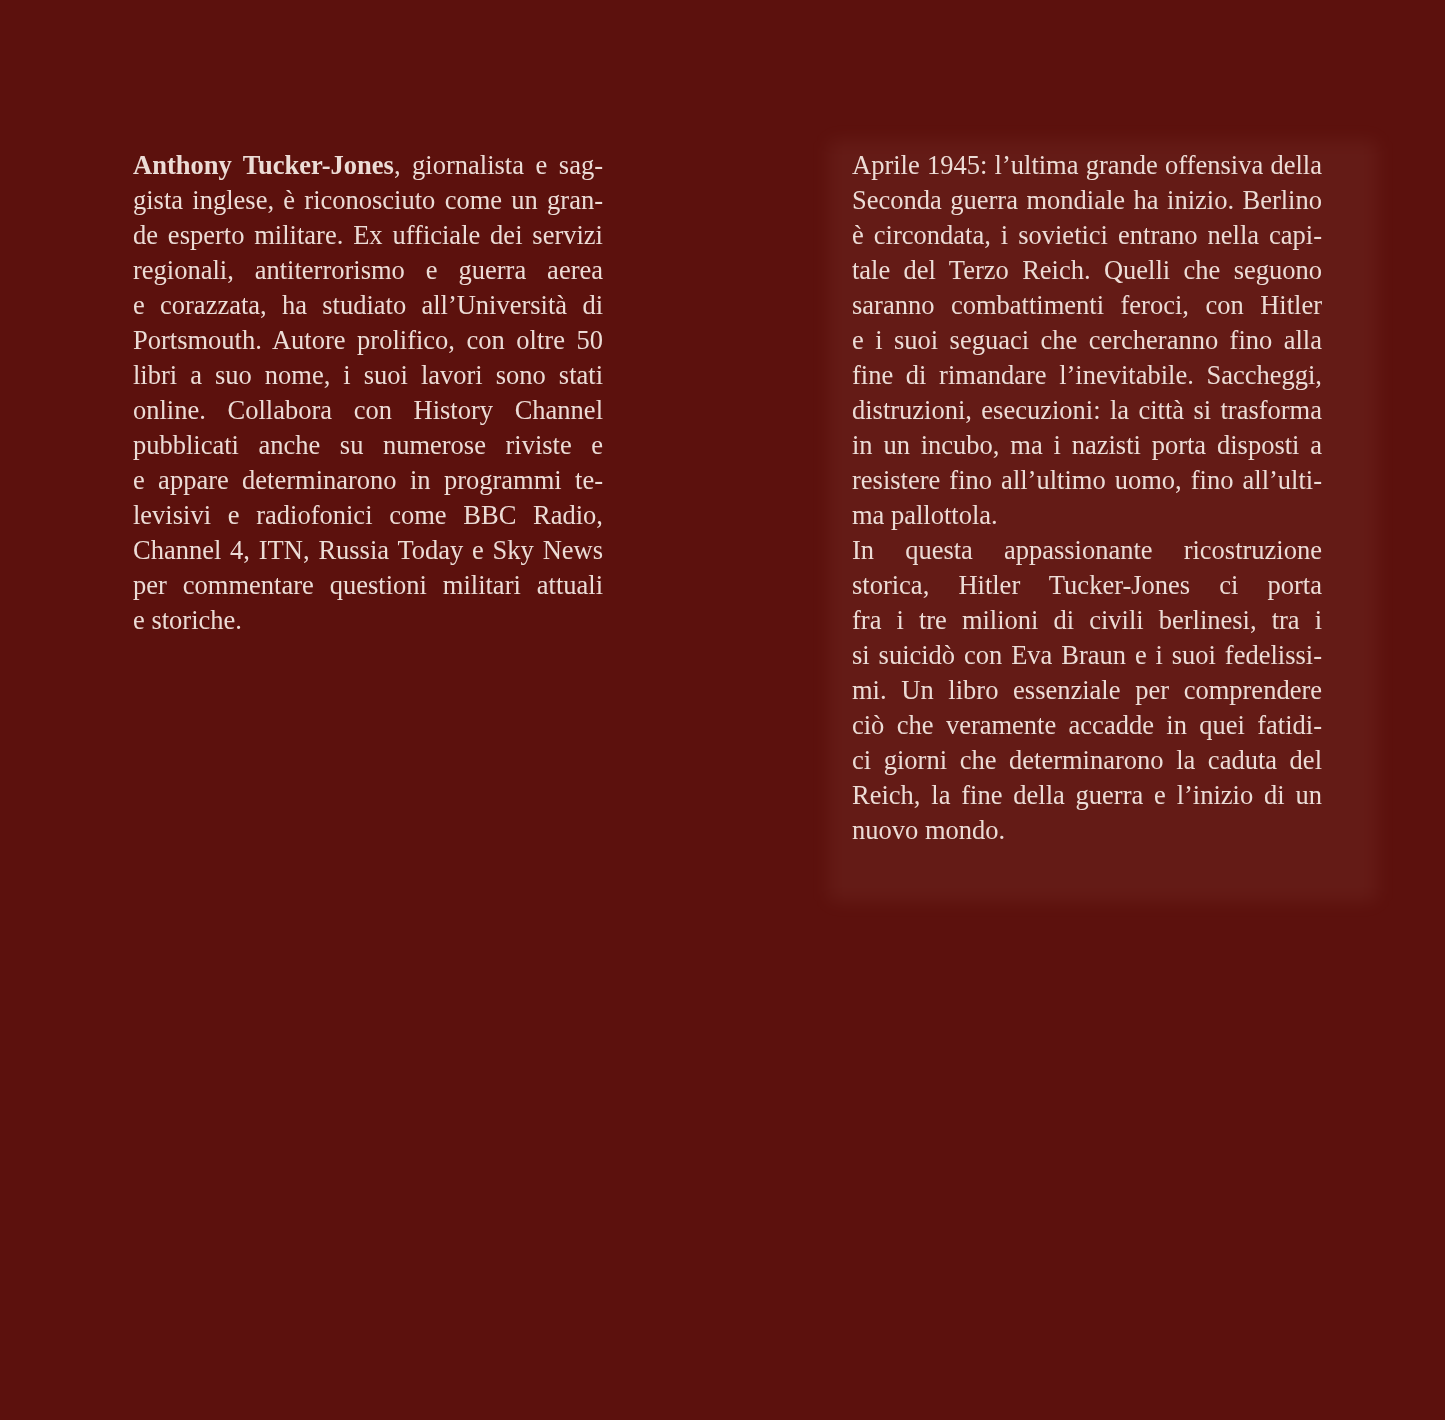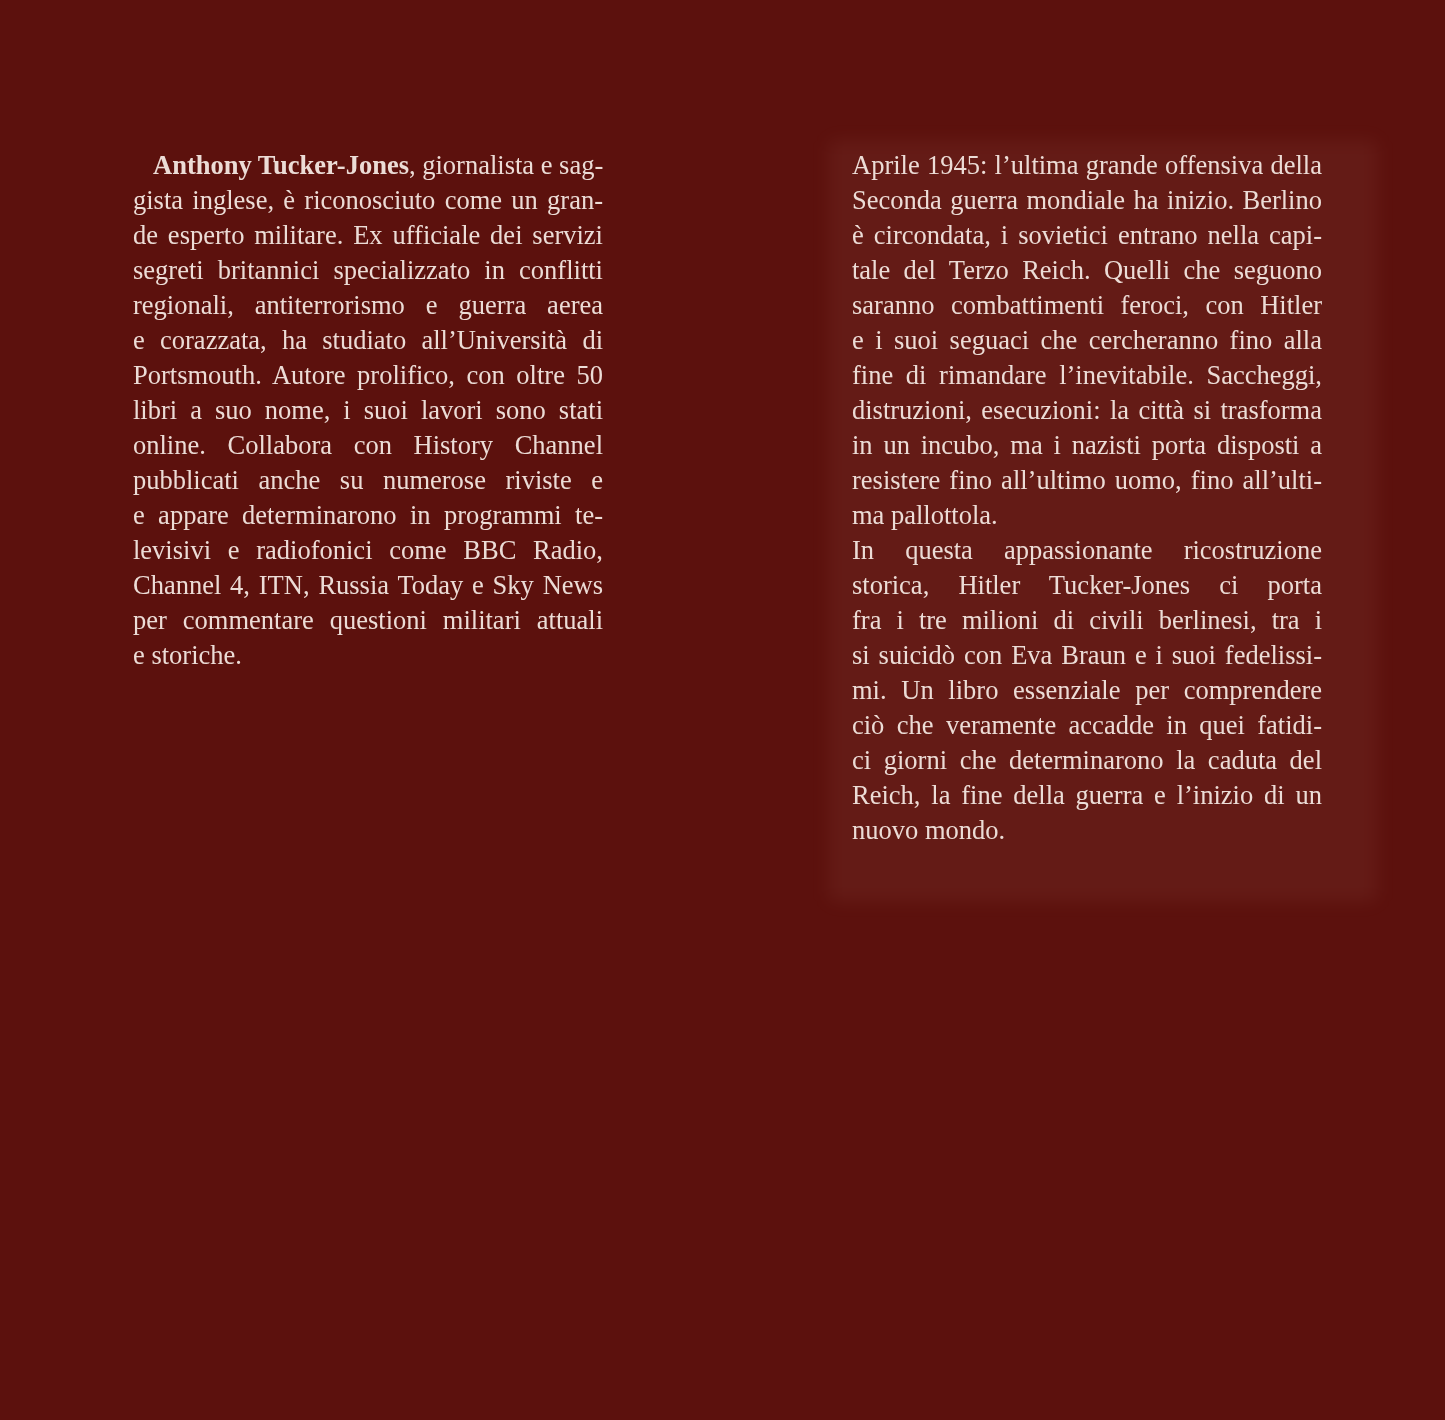--- a/index.html
+++ b/index.html
@@ -40,32 +40,31 @@
     line-height: 35px;
     height: 35px;
     white-space: nowrap;
     text-align: justify;
     text-align-last: justify;
     text-justify: inter-word;
   }
   .text-line.last {
     text-align-last: left;
   }
-  .text-line b { font-weight: bold; margin-left: 20px; }
+  .text-line b { font-weight: bold; }
 </style>
 </head>
 <body>
 
 <div class="canvas">
   <div class="panel"></div>
   <div class="column left" id="author-bio-column">
       <div class="text-line"><b>Anthony Tucker-Jones</b>, giornalista e sag-</div>
       <div class="text-line">gista inglese, è riconosciuto come un gran-</div>
       <div class="text-line">de esperto militare. Ex ufficiale dei servizi</div>
-      <div class="text-line">segreti britannici specializzato in conflitti</div>
       <div class="text-line">regionali, antiterrorismo e guerra aerea</div>
       <div class="text-line">e corazzata, ha studiato all’Università di</div>
       <div class="text-line">Portsmouth. Autore prolifico, con oltre 50</div>
       <div class="text-line">libri a suo nome, i suoi lavori sono stati</div>
       <div class="text-line">online. Collabora con History Channel</div>
       <div class="text-line">pubblicati anche su numerose riviste e</div>
       <div class="text-line">e appare determinarono in programmi te-</div>
       <div class="text-line">levisivi e radiofonici come BBC Radio,</div>
       <div class="text-line">Channel 4, ITN, Russia Today e Sky News</div>
       <div class="text-line">per commentare questioni militari attuali</div>

